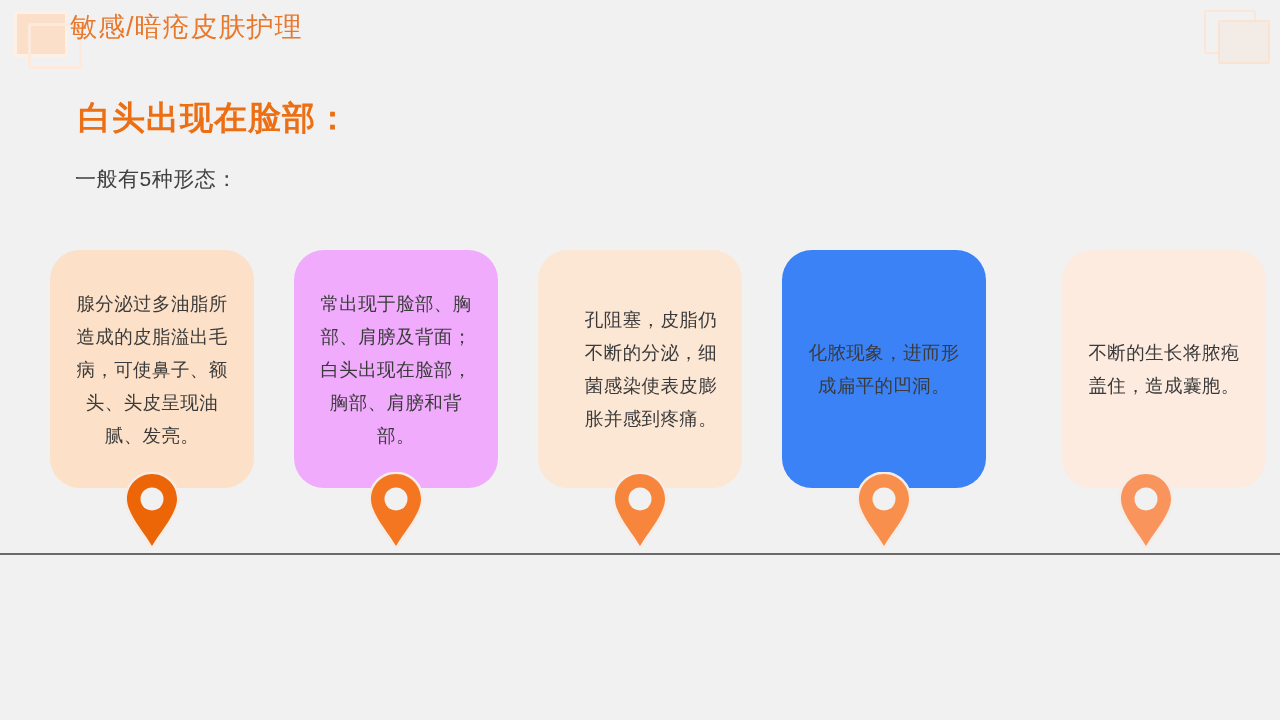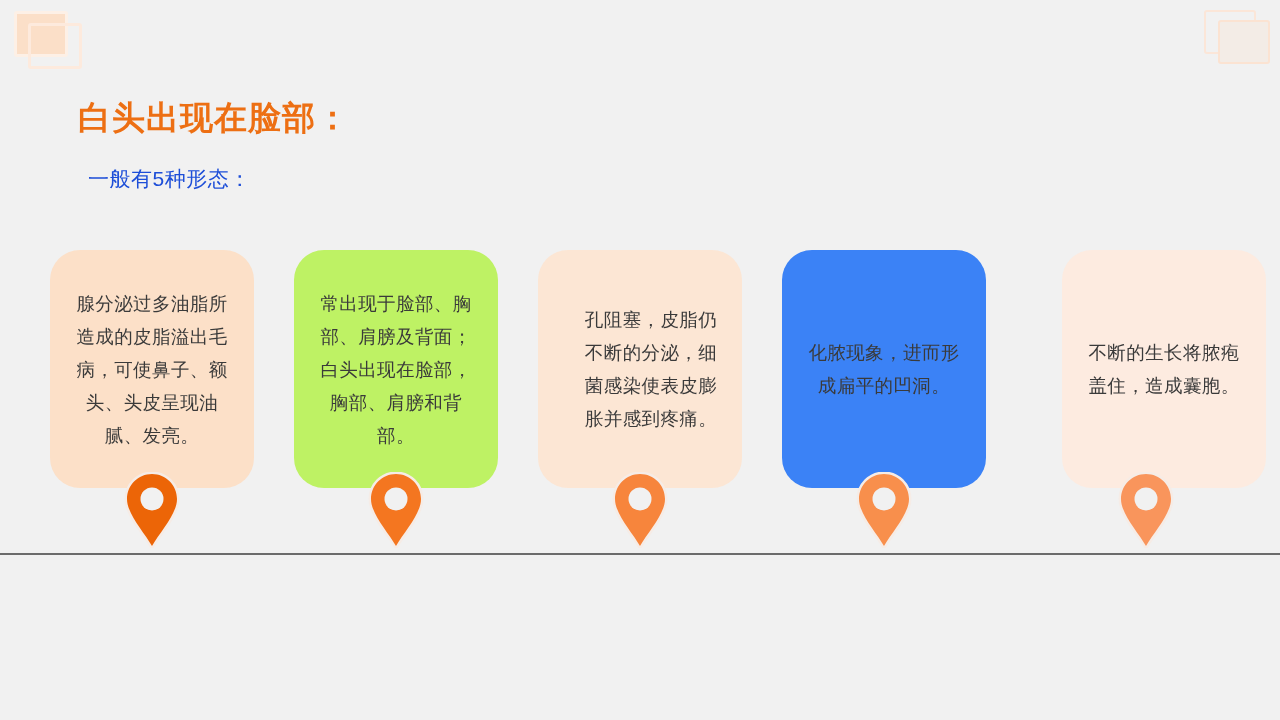--- a/index.html
+++ b/index.html
@@ -75,24 +75,24 @@
     left: 78px;
     top: 96px;
     font-size: 33px;
     font-weight: bold;
     color: #ed6f13;
     letter-spacing: 1px;
     white-space: nowrap;
   }
   .page-subheading {
     position: absolute;
-    left: 88px;
+    left: 75px;
     top: 165px;
     font-size: 21px;
-    color: #1d4ed8;
+    color: #404040;
     letter-spacing: 0.5px;
     white-space: nowrap;
   }
 
   
   .stage {
     position: absolute;
     left: 0;
     top: 0;
     width: 1140px;
@@ -150,20 +150,21 @@
 <div class="deco deco-left">
   <div class="sq sq1"></div>
   <div class="sq sq2"></div>
 </div>
 <div class="deco deco-right">
   <div class="sq sq1"></div>
   <div class="sq sq2"></div>
 </div>
 
 <div class="header">
+  <div class="header-title-cn">敏感/暗疮皮肤护理</div>
 </div>
 
 <div class="page-heading">白头出现在脸部：</div>
 <div class="page-subheading">一般有5种形态：</div>
 
 <div class="stage">
   <div class="axis-line"></div>
   <div id="items-host">
       <div class="item" style="left: 50px;">
         <div class="card" style="background: rgb(252, 224, 200);">
@@ -171,21 +172,21 @@
         </div>
         <div class="pin">
           <svg width="56" height="76" viewBox="0 0 56 76">
             <path d="M28 2 C14.2 2 3 13.2 3 27 C3 42 20 60 28 74 C36 60 53 42 53 27 C53 13.2 41.8 2 28 2 Z" fill="none" stroke="#f6ece6" stroke-width="5"></path>
             <path d="M28 2 C14.2 2 3 13.2 3 27 C3 42 20 60 28 74 C36 60 53 42 53 27 C53 13.2 41.8 2 28 2 Z" fill="#ec6507"></path>
             <circle cx="28" cy="27" r="11.5" fill="#f1f1f1"></circle>
           </svg>
         </div>
       </div>
       <div class="item" style="left: 294px;">
-        <div class="card" style="background: #bef264;">
+        <div class="card" style="background: #f0abfc;">
           <div class="card-text">常出现于脸部、胸部、肩膀及背面；白头出现在脸部，胸部、肩膀和背部。</div>
         </div>
         <div class="pin">
           <svg width="56" height="76" viewBox="0 0 56 76">
             <path d="M28 2 C14.2 2 3 13.2 3 27 C3 42 20 60 28 74 C36 60 53 42 53 27 C53 13.2 41.8 2 28 2 Z" fill="none" stroke="#f6ece6" stroke-width="5"></path>
             <path d="M28 2 C14.2 2 3 13.2 3 27 C3 42 20 60 28 74 C36 60 53 42 53 27 C53 13.2 41.8 2 28 2 Z" fill="#f47620"></path>
             <circle cx="28" cy="27" r="11.5" fill="#f1f1f1"></circle>
           </svg>
         </div>
       </div>

